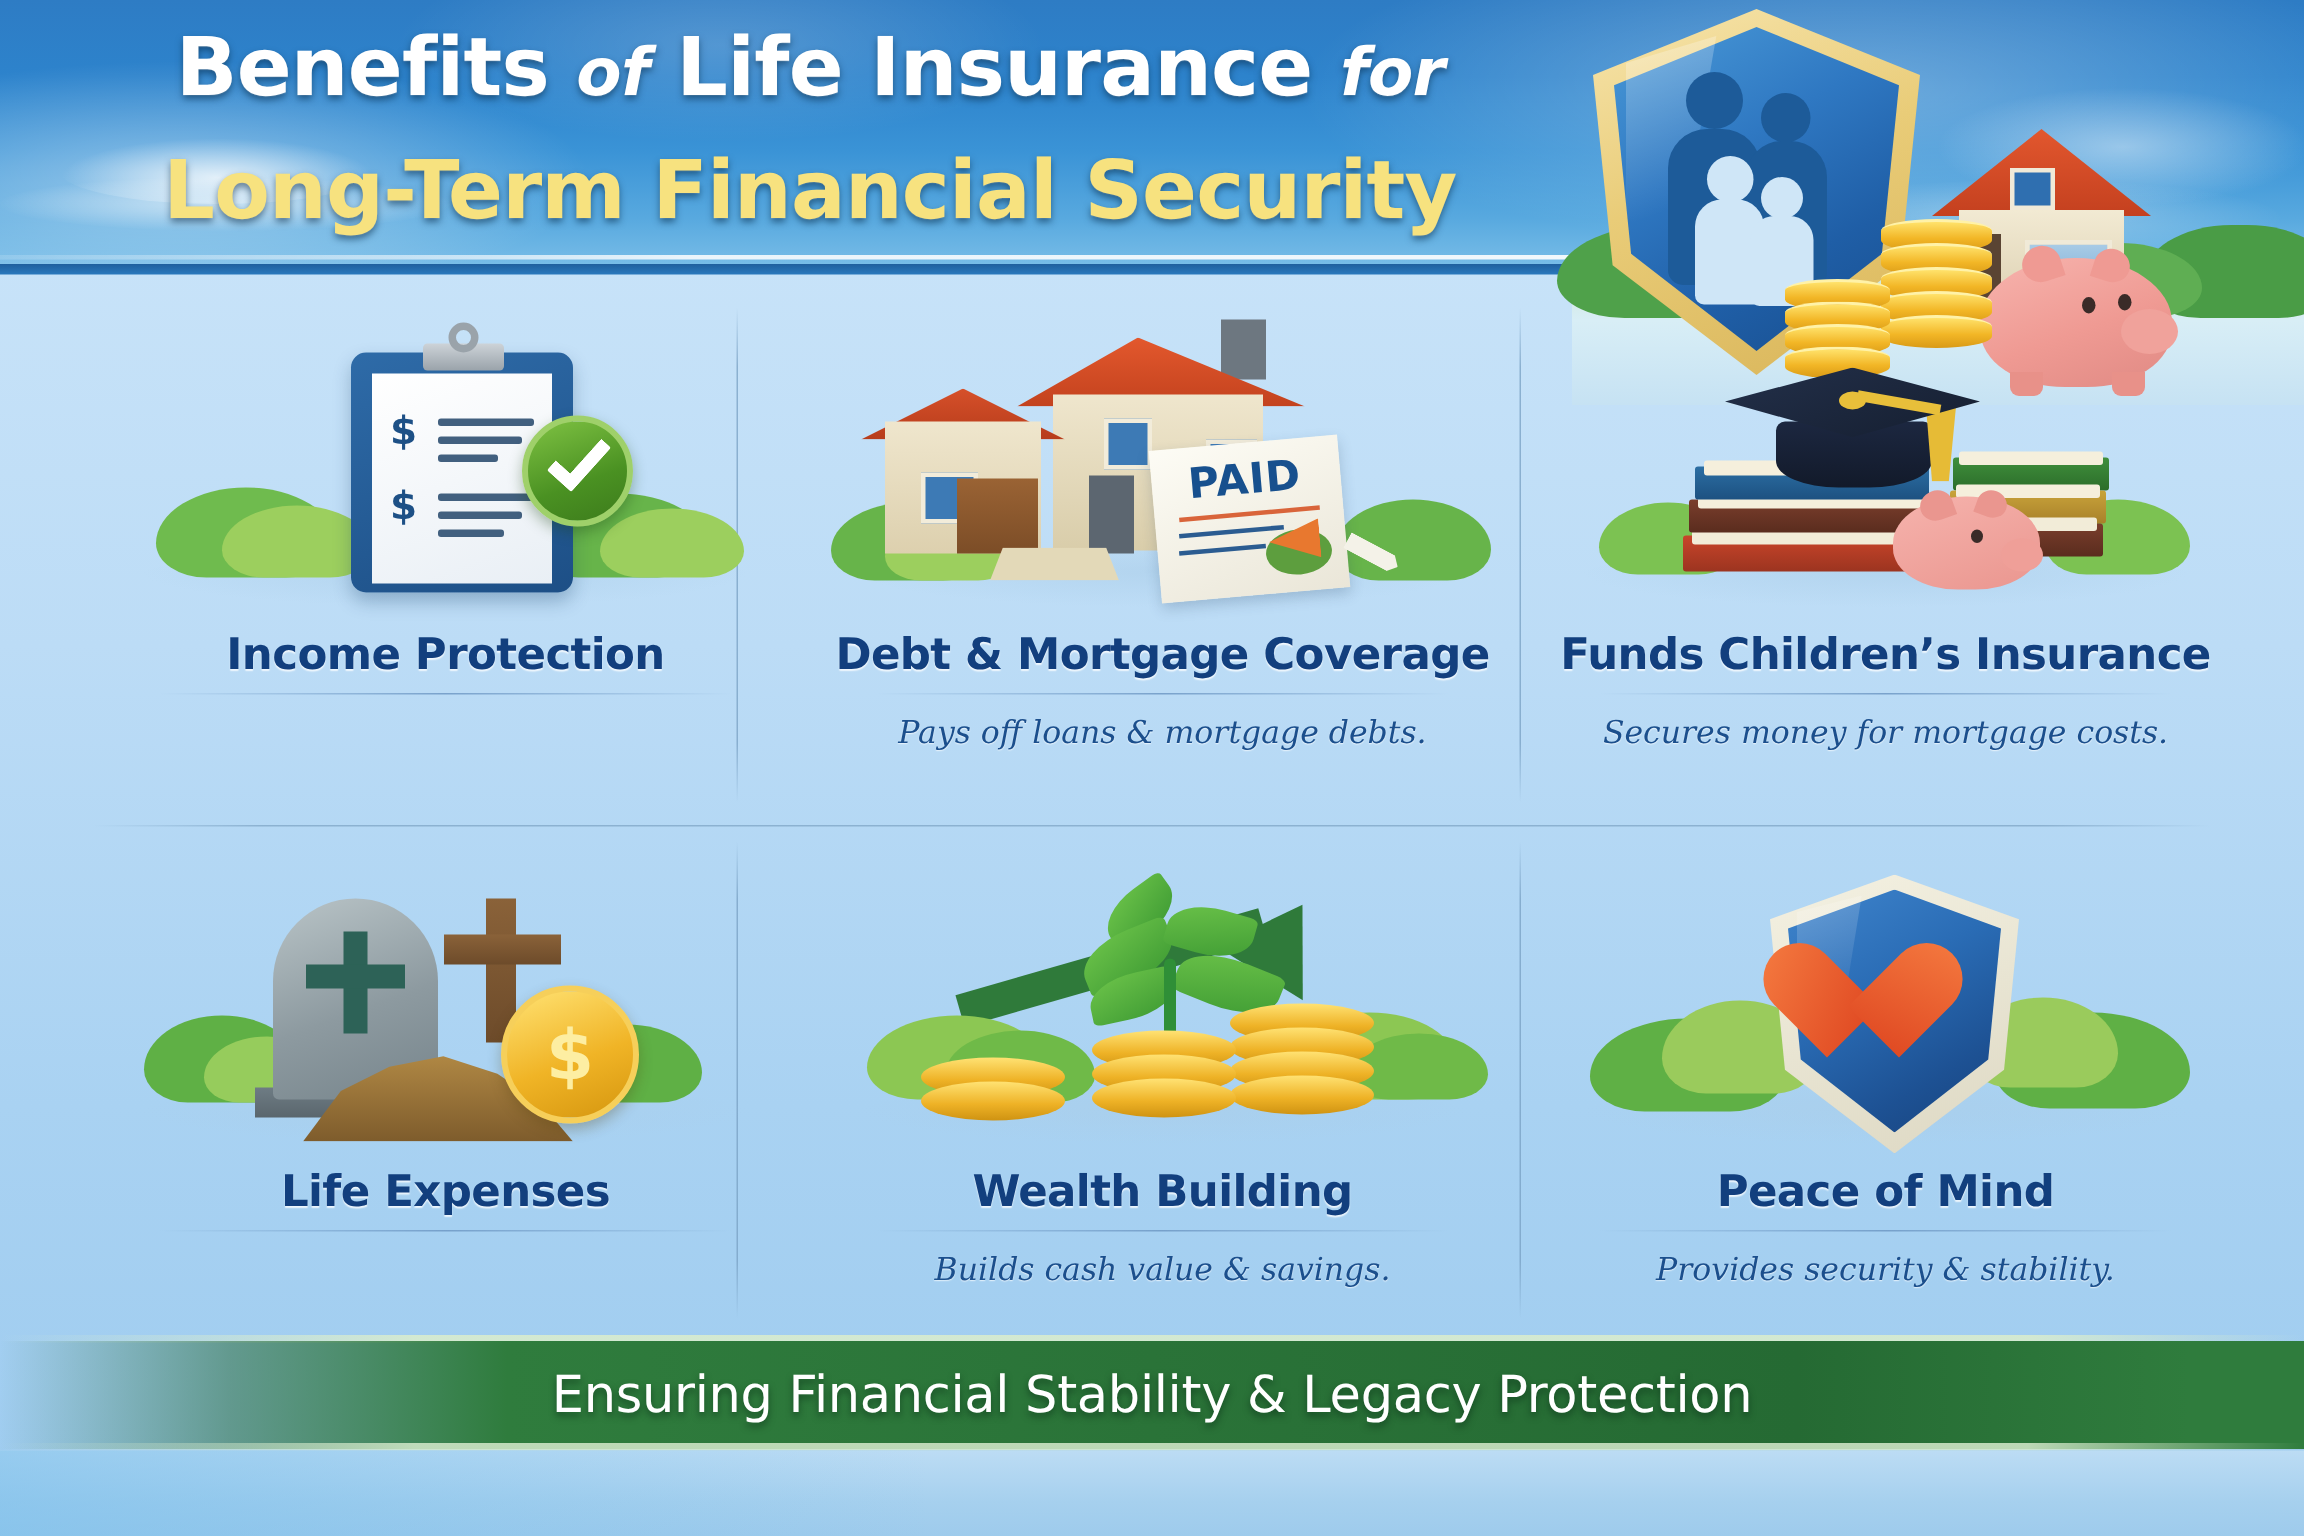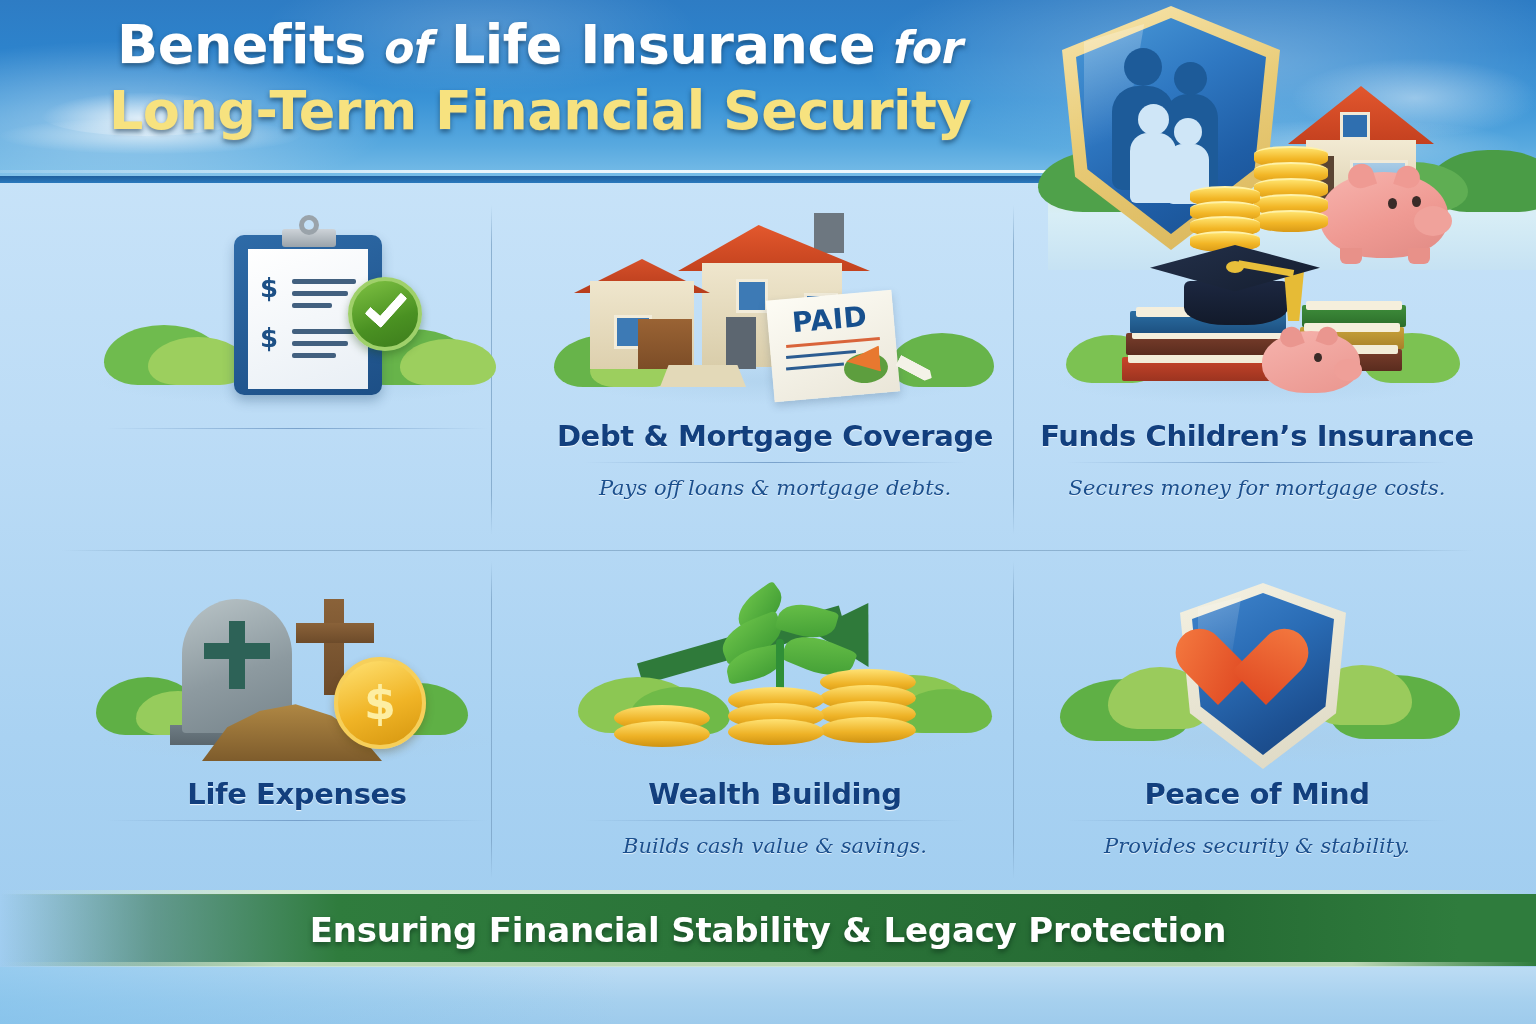--- a/index.html
+++ b/index.html
@@ -41,21 +41,21 @@
     background:linear-gradient(180deg,#1f5f9e,#2a79bd);}
 
   .title-wrap{position:absolute;left:0;top:18px;width:1080px;text-align:center;}
   .t-line{
     font-family:"DejaVu Sans", sans-serif;
     font-weight:700; letter-spacing:-.5px; line-height:1.0;
     text-shadow:0 3px 5px rgba(6,40,70,.55), 0 1px 0 rgba(255,255,255,.2);
     white-space:nowrap;
   }
   .t-line-1{font-size:54px;color:#ffffff;}
-  .t-line-2{font-size:54px;color:#f7e27f;margin-top:12px;}
+  .t-line-2{font-size:54px;color:#f7e27f;margin-top:28px;}
   .t-ital{font-style:italic;font-size:44px;font-weight:700;}
 
   
   .hero{position:absolute;left:1048px;top:0px;width:488px;height:270px;}
   .hero-ground{position:absolute;left:0;top:176px;width:488px;height:94px;
     background:linear-gradient(180deg,#cfe6d2 0%,#d8eef6 40%,#c6e2f3 100%);}
   .hero-bush{position:absolute;border-radius:46% 46% 30% 30%/60% 60% 40% 40%;}
   .hb1{left:-10px;top:150px;width:150px;height:62px;background:#4fa14a;}
   .hb2{left:80px;top:160px;width:120px;height:52px;background:#63b156;}
   .hb3{left:380px;top:150px;width:130px;height:62px;background:#4a9c46;}
@@ -299,21 +299,21 @@
   .footer{
     position:absolute;left:0;top:894px;width:1536px;height:72px;
     background:linear-gradient(90deg,rgba(46,110,62,0) 0%,rgba(46,110,62,.55) 10%,#2f7c3d 22%,#2a7338 50%,#256a33 78%,#2f7c3d 95%);
     display:flex;align-items:center;justify-content:center;
   }
   .footer-top{position:absolute;left:0;top:890px;width:1536px;height:5px;
     background:linear-gradient(90deg,rgba(206,228,196,0),rgba(216,236,206,.9) 18%,rgba(216,236,206,.9) 88%,rgba(206,228,196,0));}
   .footer-bot{position:absolute;left:0;top:962px;width:1536px;height:5px;
     background:linear-gradient(90deg,rgba(206,228,196,0),rgba(214,234,204,.85) 18%,rgba(214,234,204,.85) 88%,rgba(206,228,196,0));}
   .footer-text{
-    font-family:"DejaVu Sans", sans-serif;font-weight:700;font-size:34px;color:#ffffff;
+    font-family:"DejaVu Sans", sans-serif;font-weight:400;font-size:34px;color:#ffffff;
     letter-spacing:-.2px;text-shadow:0 3px 5px rgba(8,40,20,.55);white-space:nowrap;text-align:center;
   }
   .bottom-band{position:absolute;left:0;top:967px;width:1536px;height:57px;
     background:linear-gradient(180deg,#bcdcf4,#a6d0ee 60%,#9ecbec 100%);}
   .bottom-wash{position:absolute;left:0;top:967px;width:620px;height:57px;
     background:linear-gradient(90deg,rgba(120,190,235,.55),rgba(120,190,235,0));}
 </style>
 </head>
 <body>
 
@@ -409,20 +409,21 @@
         <div class="cb-dollar" style="left:208px;top:116px;">$</div>
         <div class="cb-line" style="left:240px;top:72px;width:64px;"></div>
         <div class="cb-line" style="left:240px;top:84px;width:56px;"></div>
         <div class="cb-line" style="left:240px;top:96px;width:40px;"></div>
         <div class="cb-line" style="left:240px;top:122px;width:64px;"></div>
         <div class="cb-line" style="left:240px;top:134px;width:56px;"></div>
         <div class="cb-line" style="left:240px;top:146px;width:44px;"></div>
         <div class="check-badge"></div>
         <div class="check-mark"></div>
       </div>
+      <div class="c-title">Income Protection</div>
       <div class="c-rule"></div>
     </div>
 
     <div class="cell r1c2">
       <div class="art">
         <div class="ground"></div>
         <div class="bush" style="left:24px;top:128px;width:104px;height:52px;background:#67b44a;"></div>
         <div class="bush" style="left:60px;top:138px;width:86px;height:42px;background:#9ccf5e;"></div>
         <div class="bush" style="left:360px;top:126px;width:104px;height:54px;background:#67b44a;"></div>
         <div class="h2-chim"></div>

